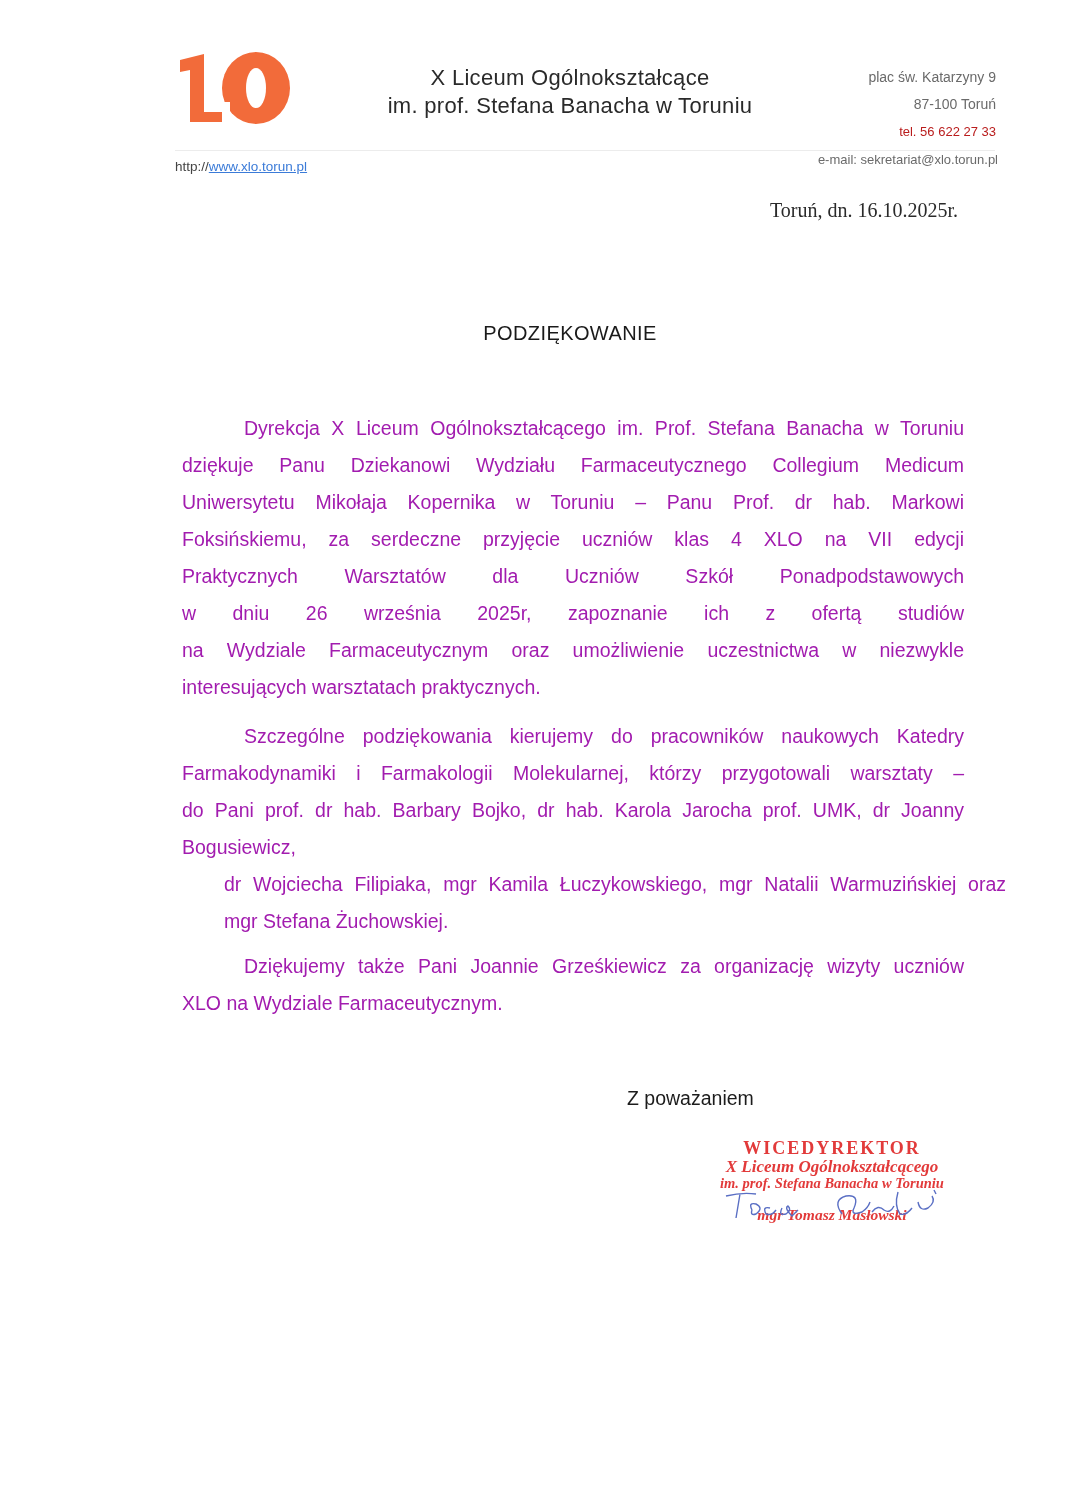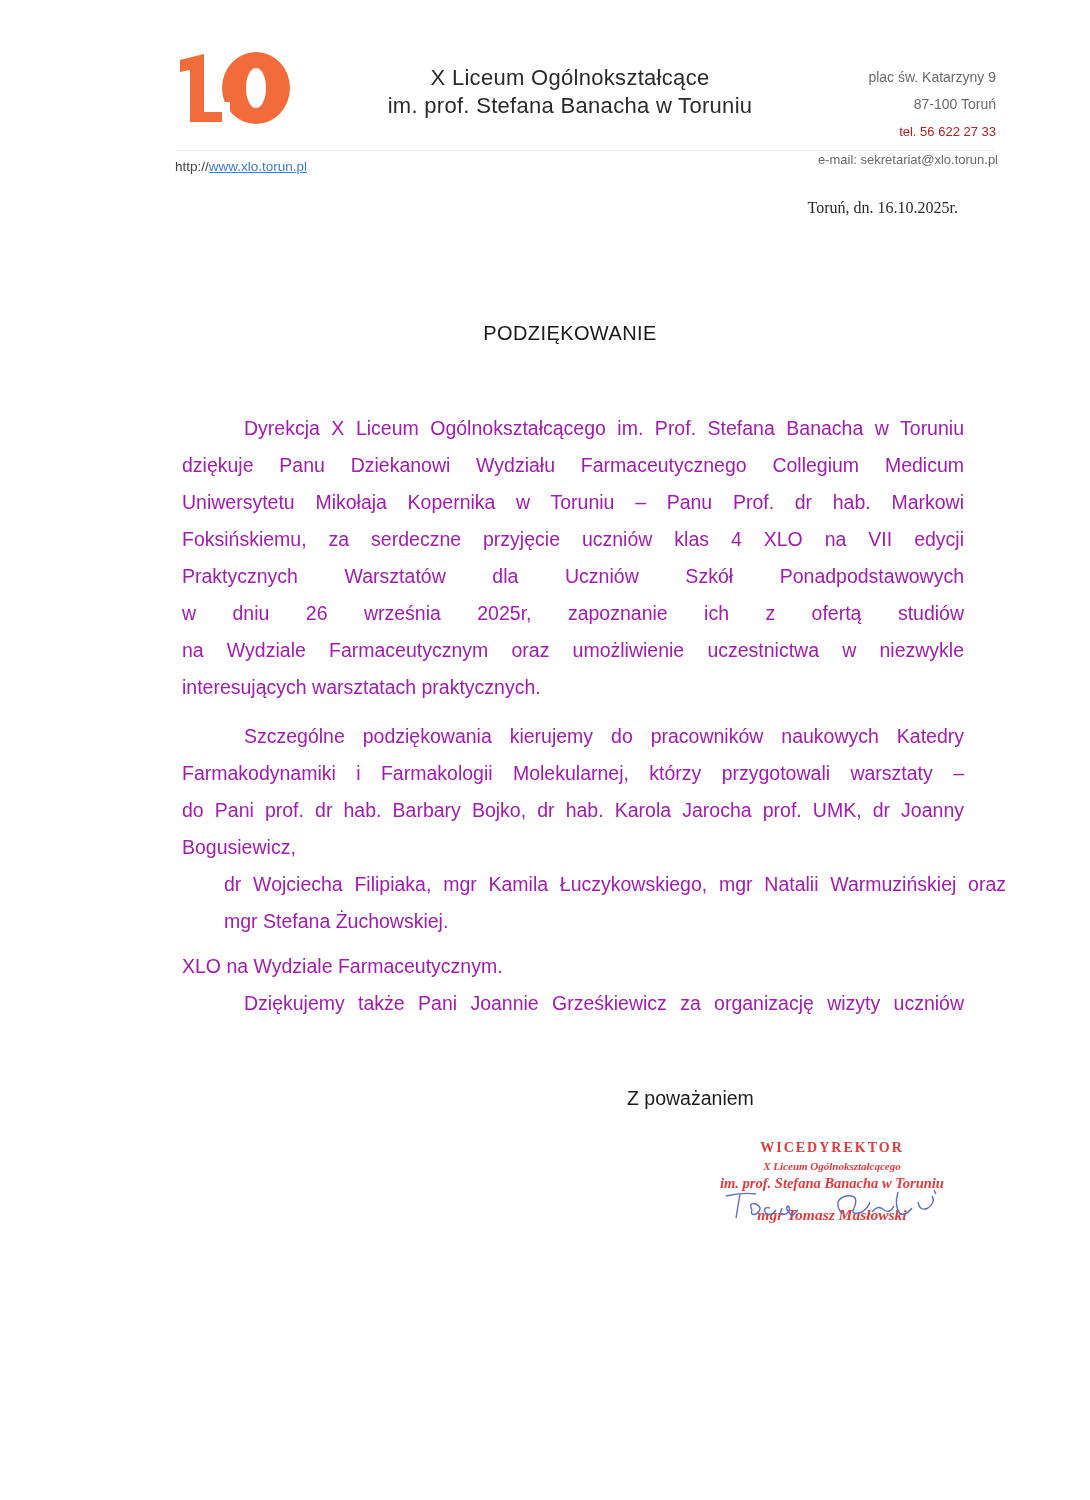--- a/index.html
+++ b/index.html
@@ -21,21 +21,21 @@
     .addr-2 { top: 96px; padding-left: 30px; }
     .addr-3 { top: 124px; font-size: 13px; color: #b91c1c; }
     .addr-email { top: 152px; right: 92px; font-size: 13px; color: #6a6a6a; }
 
     .header-rule { left: 175px; top: 150px; width: 820px; height: 1px; background: #ececec; }
 
     .website { left: 175px; top: 159px; font-size: 13.5px; color: #444; }
     .website a { color: #3b7bd8; text-decoration: underline; }
 
     .date-line { right: 132px; top: 199px; font-family: "Liberation Serif", serif;
-                 font-size: 16px; color: #2a2a2a; }
+                 font-size: 20px; color: #2a2a2a; }
 
     
     .doc-title { left: 0; width: 1140px; top: 322px; text-align: center;
                  font-size: 20px; color: #1a1a1a; letter-spacing: 0.4px; }
 
     
     .para { left: 182px; width: 782px; font-size: 19.5px; line-height: 37px;
             text-align: justify; color: #a21caf; }
     .para .indent { display: inline-block; width: 62px; }
     .p1 { top: 410px; }
@@ -43,22 +43,22 @@
     .p2b { top: 866px; margin-left: 42px; }
     .p3 { top: 948px; }
     .line { display: block; text-align: justify; text-align-last: justify; white-space: nowrap; }
     .line.last { text-align-last: left; }
 
     .closing { left: 627px; top: 1087px; font-size: 19.5px; color: #1c1c1c; }
 
     
     .stamp { left: 712px; top: 1138px; width: 240px; text-align: center; color: #e23a3a;
              font-family: "Liberation Serif", serif; font-weight: bold; font-style: italic; }
-    .stamp .s1 { font-style: normal; font-size: 14px; letter-spacing: 2px; line-height: 20px; display: block; }
-    .stamp .s2 { font-size: 11px; line-height: 17px; display: block; }
+    .stamp .s1 { font-style: normal; font-size: 18px; letter-spacing: 2px; line-height: 20px; display: block; }
+    .stamp .s2 { font-size: 17px; line-height: 17px; display: block; }
     .stamp .s3 { font-size: 14.5px; line-height: 17px; display: block; }
     .stamp .s4 { font-size: 15.5px; line-height: 17px; display: block; margin-top: 14px; }
     .signature { left: 722px; top: 1186px; width: 230px; height: 40px; }
   </style>
 </head>
 <body>
 
 <svg class="abs logo" viewBox="0 0 120 80">
   <path d="M4 14 L28 8 L28 66 L46 66 L46 76 L14 76 L14 24 L4 26 Z" fill="#f26b3a"></path>
   <ellipse cx="80" cy="42" rx="34" ry="36" fill="#f26b3a"></ellipse>
@@ -107,22 +107,22 @@
   <span class="line">do Pani prof. dr hab. Barbary Bojko, dr hab. Karola Jarocha prof. UMK, dr Joanny</span>
   <span class="line last">Bogusiewicz,</span>
 </div>
 
 <div class="abs para p2b">
   <span class="line">dr Wojciecha Filipiaka, mgr Kamila Łuczykowskiego, mgr Natalii Warmuzińskiej oraz</span>
   <span class="line last">mgr Stefana Żuchowskiej.</span>
 </div>
 
 <div class="abs para p3">
+  <span class="line"><span class="indent"></span><span>Dziękujemy także Pani Joannie Grześkiewicz za organizację wizyty uczniów</span></span>
   <span class="line last">XLO na Wydziale Farmaceutycznym.</span>
-  <span class="line"><span class="indent"></span><span>Dziękujemy także Pani Joannie Grześkiewicz za organizację wizyty uczniów</span></span>
 </div>
 
 <div class="abs closing">Z poważaniem</div>
 
 <div class="abs stamp">
   <span class="s1">WICEDYREKTOR</span>
   <span class="s2">X Liceum Ogólnokształcącego</span>
   <span class="s3">im. prof. Stefana Banacha w Toruniu</span>
   <span class="s4">mgr Tomasz Masłowski</span>
 </div>

